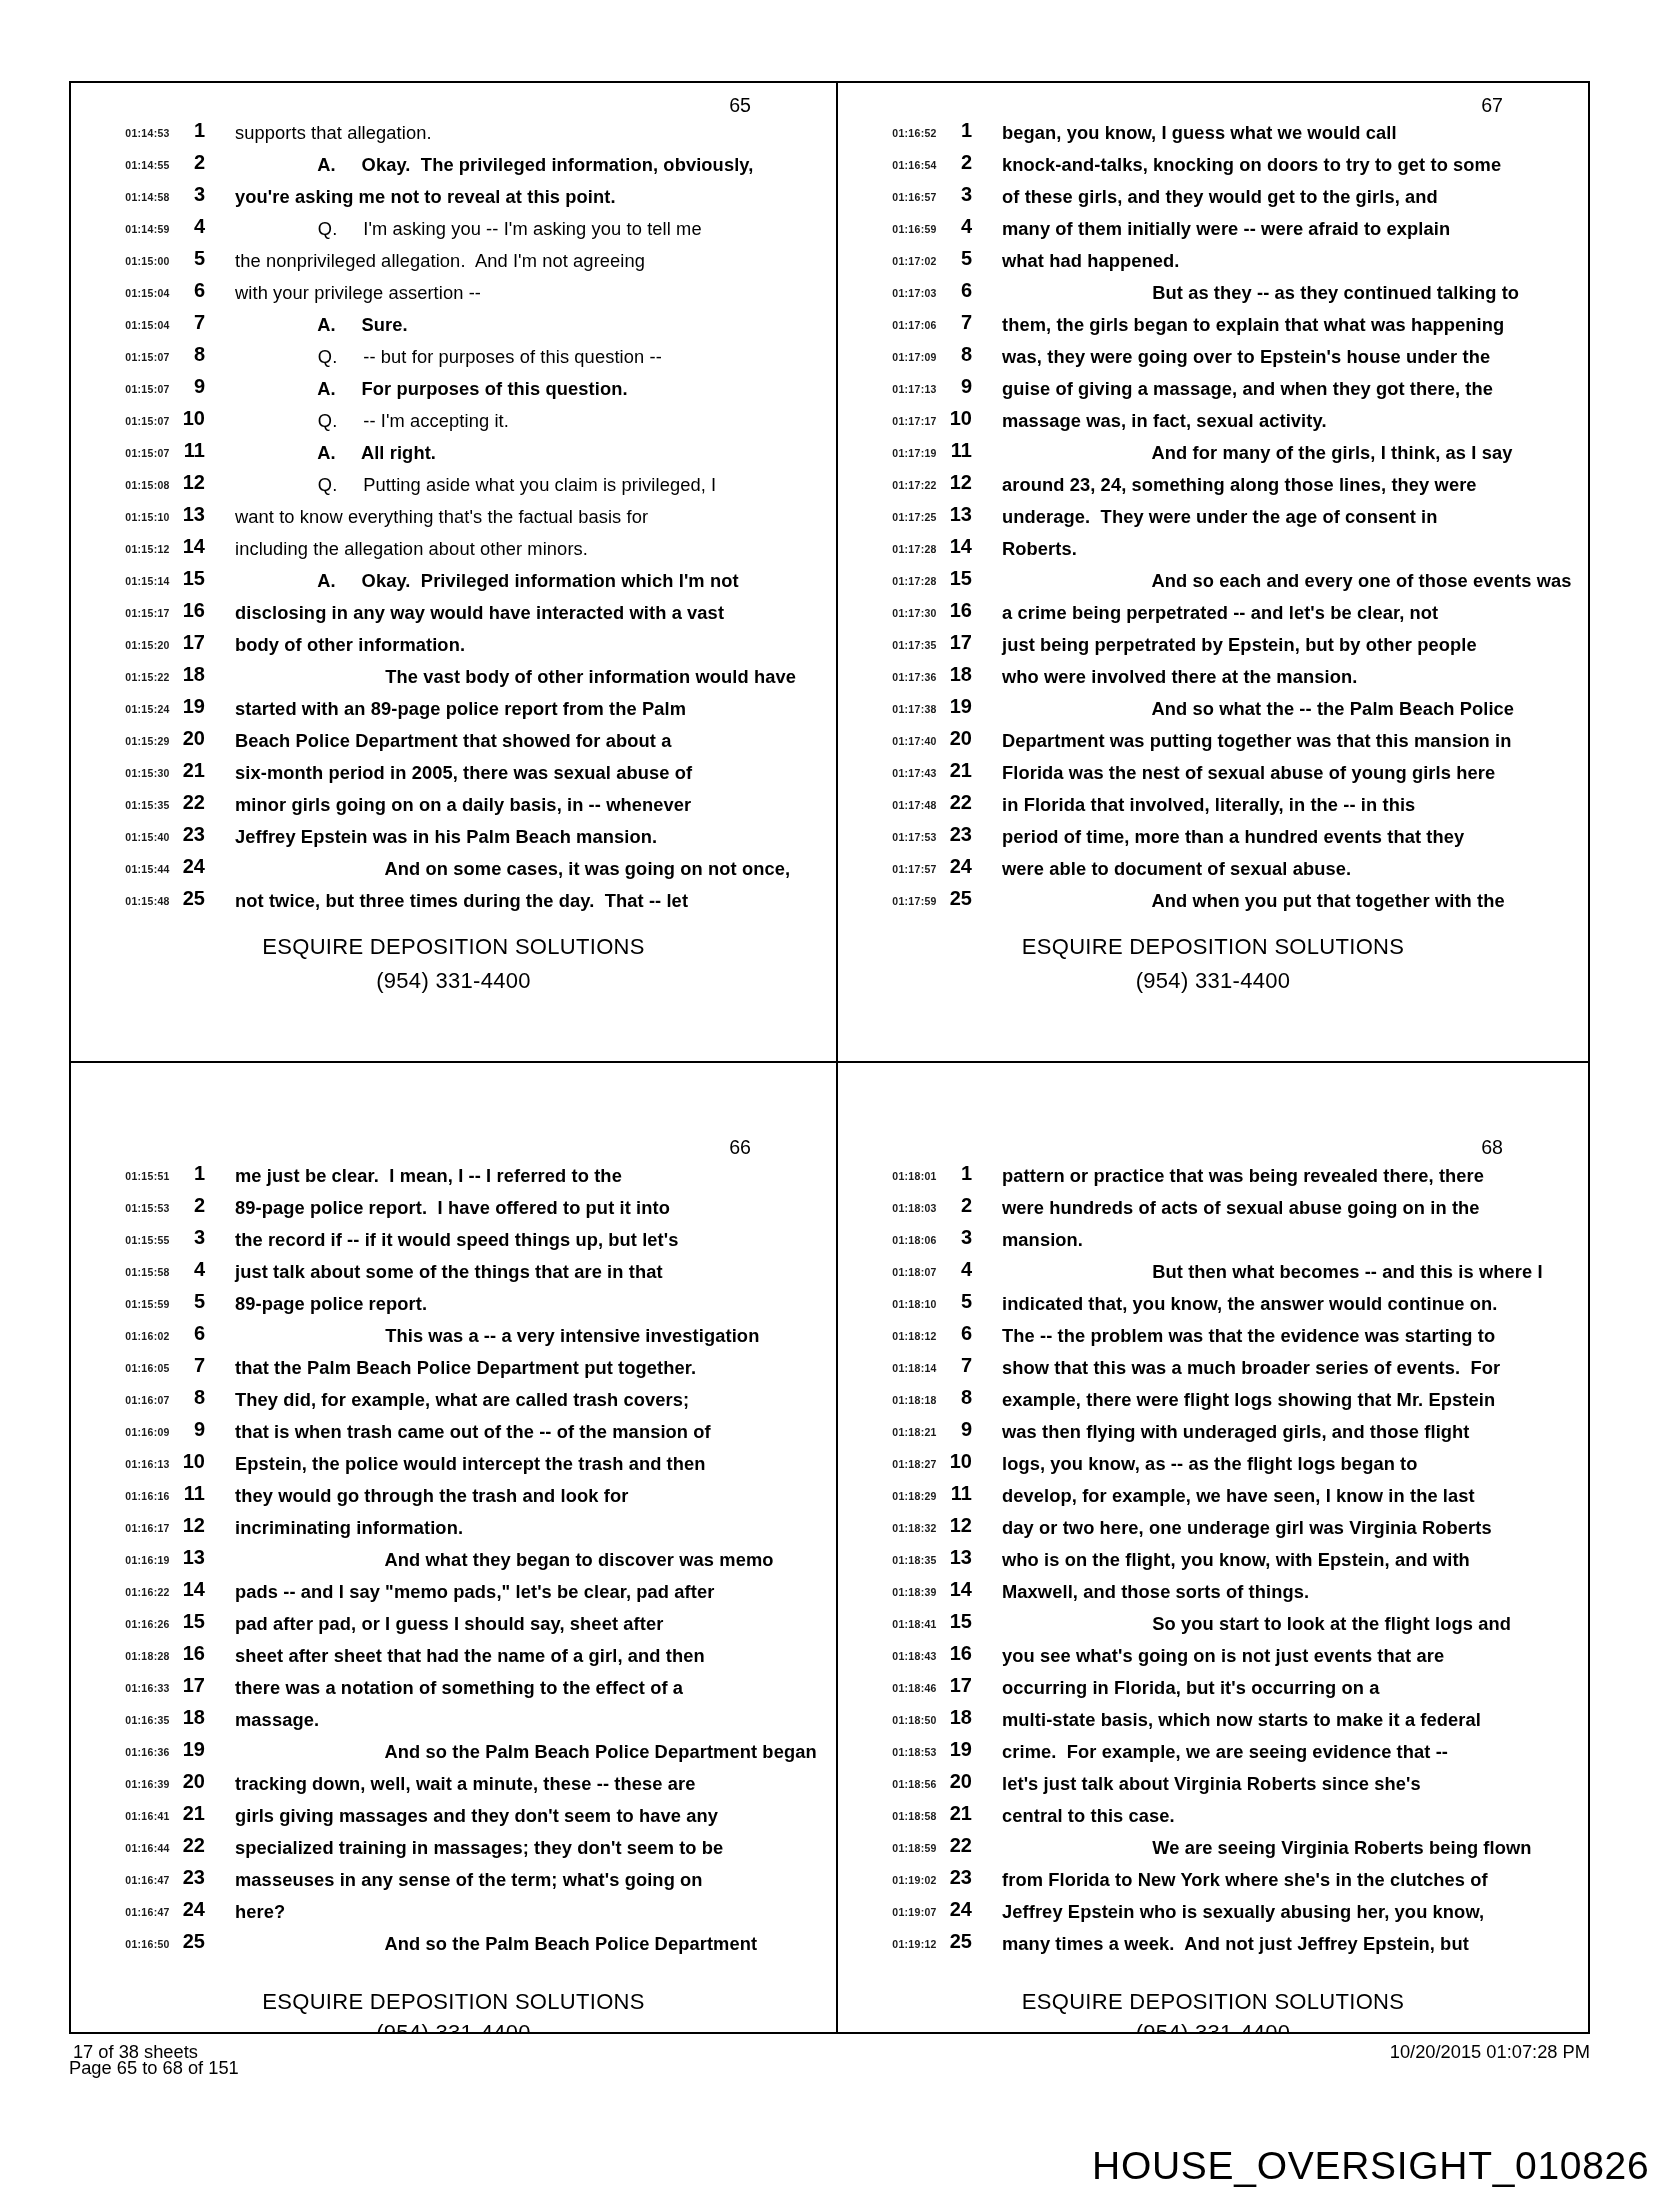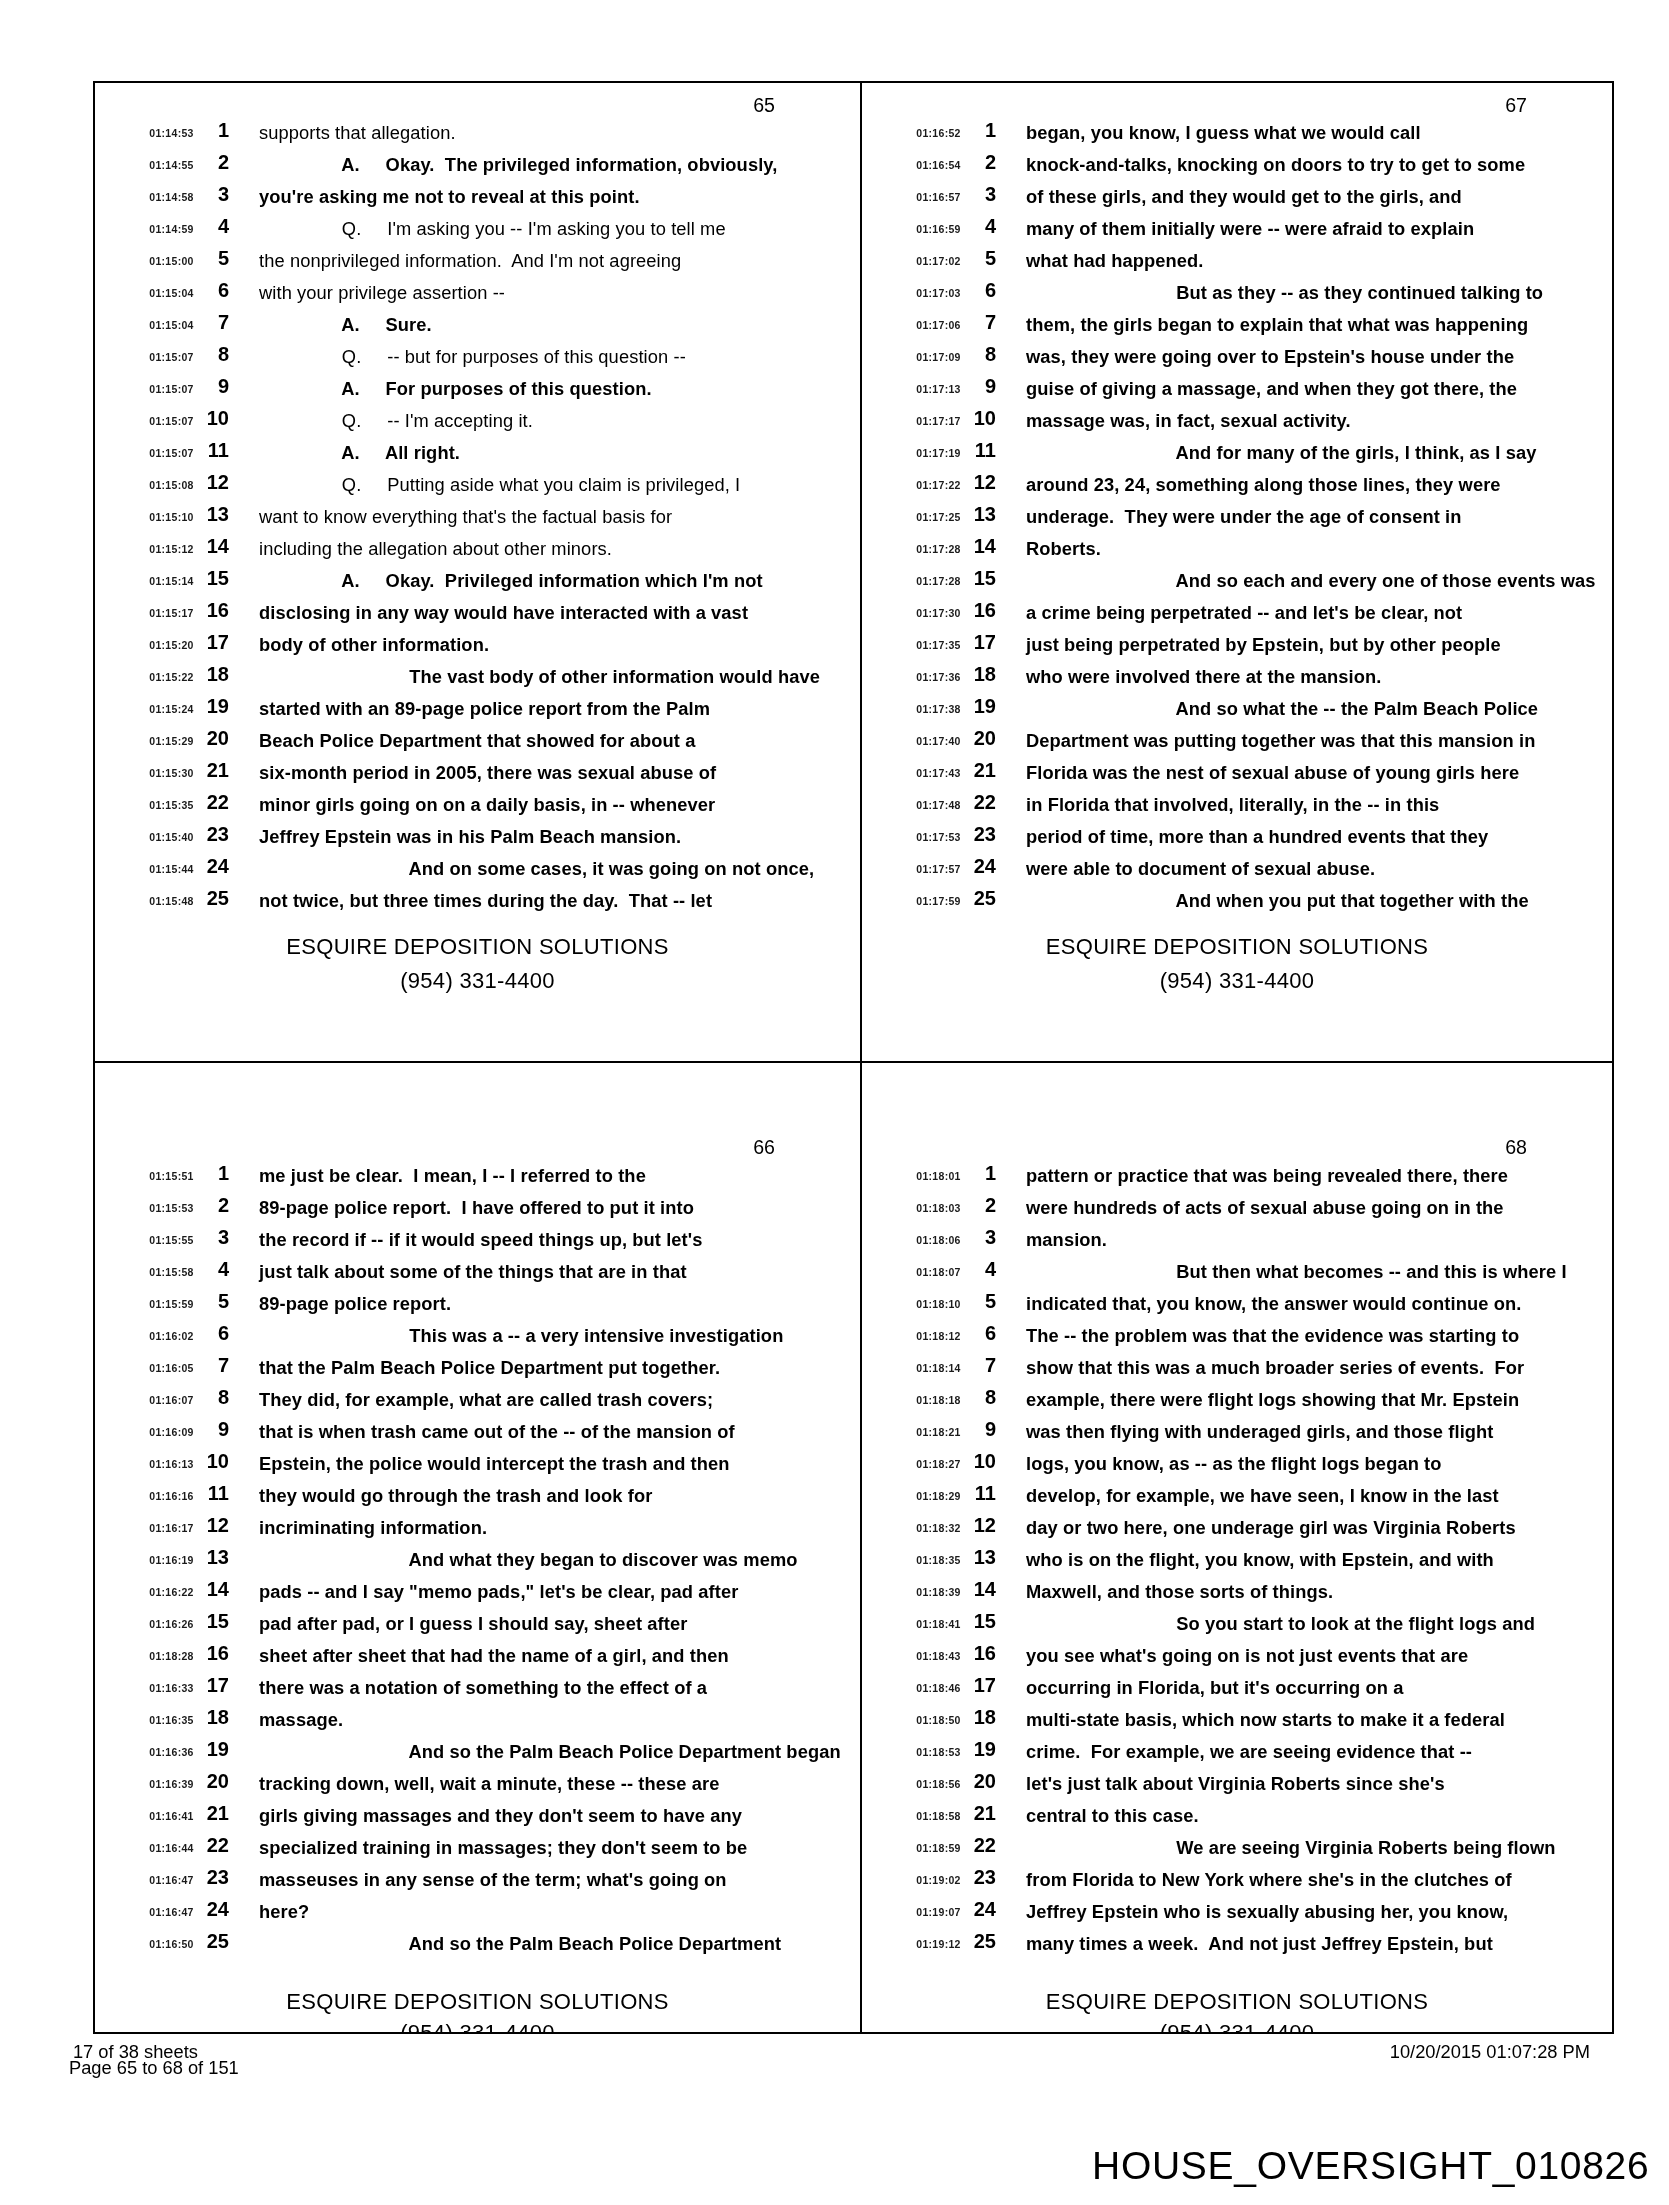--- a/index.html
+++ b/index.html
@@ -3,21 +3,21 @@
 <meta charset="utf-8">
 <style>
   html,body{margin:0;padding:0;}
   body{
     width:1669px;height:2205px;position:relative;overflow:hidden;
     background:#ffffff;font-family:"Liberation Sans",sans-serif;color:#000;
   }
   .grid{
     position:absolute;left:69px;top:81px;width:1521px;height:1953px;
     border:2.6px solid #000;box-sizing:border-box;
-    display:grid;grid-template-columns:767px auto;grid-template-rows:980px auto;margin-left:24px;
+    display:grid;grid-template-columns:767px auto;grid-template-rows:980px auto;
   }
   .cell{position:relative;overflow:hidden;box-sizing:border-box;background:#fff;}
   .cell.c0{border-right:2.6px solid #000;}
   .cell.r0{border-bottom:2.6px solid #000;}
   .pagenum{position:absolute;right:85px;font-size:19.6px;font-weight:400;}
   .cell.r0 .pagenum{top:10.5px;}
   .cell.r1 .pagenum{top:73px;}
   .lines{position:absolute;left:0;right:0;padding-left:36px;}
   .cell.r0 .lines{top:34px;}
   .cell.r1 .lines{top:97px;}
@@ -60,21 +60,21 @@
           <span class="tx">you're asking me not to reveal at this point.</span>
         </div>
         <div class="row">
           <span class="ts">01:14:59</span>
           <span class="ln">4</span>
           <span class="tx q">                Q.     I'm asking you -- I'm asking you to tell me</span>
         </div>
         <div class="row">
           <span class="ts">01:15:00</span>
           <span class="ln">5</span>
-          <span class="tx q">the nonprivileged information.  And I'm not agreeing</span>
+          <span class="tx q">the nonprivileged allegation.  And I'm not agreeing</span>
         </div>
         <div class="row">
           <span class="ts">01:15:04</span>
           <span class="ln">6</span>
           <span class="tx q">with your privilege assertion --</span>
         </div>
         <div class="row">
           <span class="ts">01:15:04</span>
           <span class="ln">7</span>
           <span class="tx">                A.     Sure.</span>

